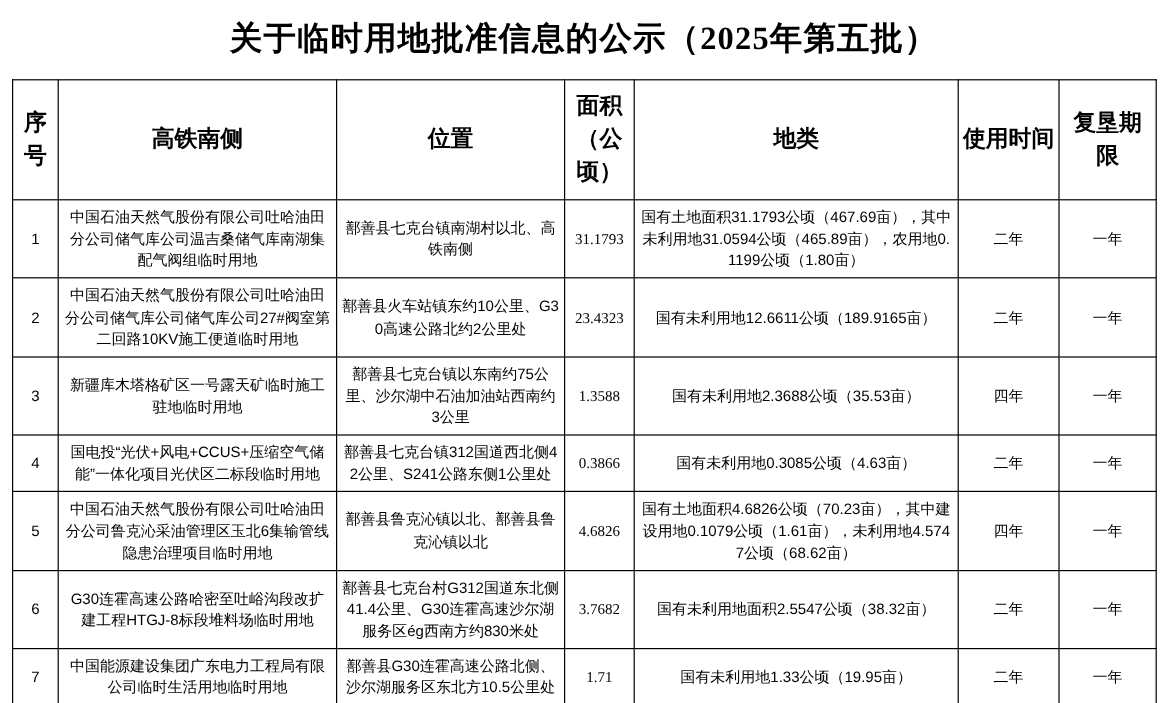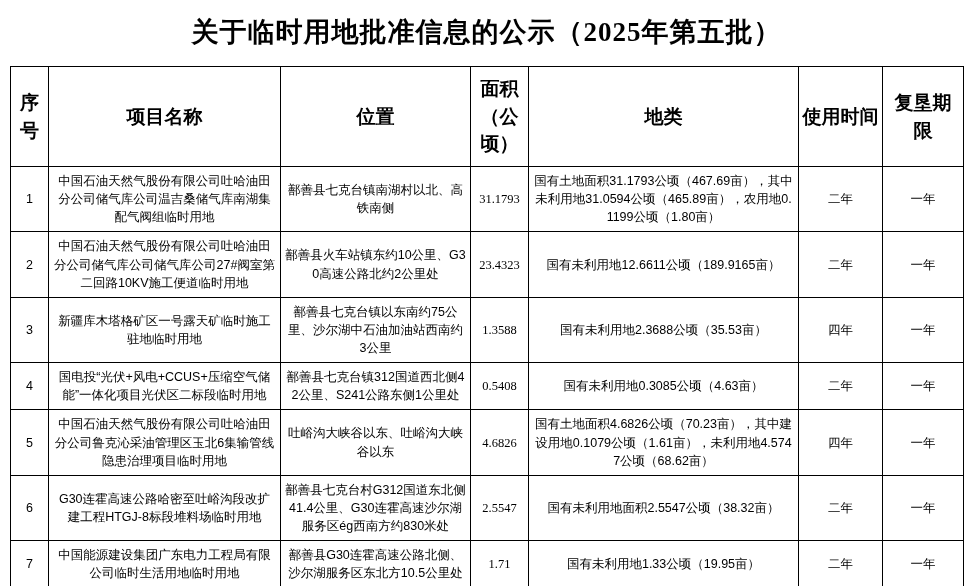--- a/index.html
+++ b/index.html
@@ -77,21 +77,21 @@
       <col class="col-name">
       <col class="col-loc">
       <col class="col-area">
       <col class="col-type">
       <col class="col-time">
       <col class="col-restore">
     </colgroup>
     <thead>
       <tr>
         <th>序号</th>
-        <th>项目名称</th>
+        <th>高铁南侧</th>
         <th>位置</th>
         <th class="th-area">面积（公顷）</th>
         <th>地类</th>
         <th>使用时间</th>
         <th>复垦期限</th>
       </tr>
     </thead>
     <tbody>
       <tr>
         <td class="cell-no">1</td>
@@ -117,39 +117,39 @@
         <td>鄯善县七克台镇以东南约75公里、沙尔湖中石油加油站西南约3公里</td>
         <td class="cell-area">1.3588</td>
         <td>国有未利用地2.3688公顷（35.53亩）</td>
         <td class="cell-time">四年</td>
         <td class="cell-restore">一年</td>
       </tr>
       <tr>
         <td class="cell-no">4</td>
         <td>国电投“光伏+风电+CCUS+压缩空气储能”一体化项目光伏区二标段临时用地</td>
         <td>鄯善县七克台镇312国道西北侧42公里、S241公路东侧1公里处</td>
-        <td class="cell-area">0.5408</td>
+        <td class="cell-area">0.3866</td>
         <td>国有未利用地0.3085公顷（4.63亩）</td>
         <td class="cell-time">二年</td>
         <td class="cell-restore">一年</td>
       </tr>
       <tr>
         <td class="cell-no">5</td>
         <td>中国石油天然气股份有限公司吐哈油田分公司鲁克沁采油管理区玉北6集输管线隐患治理项目临时用地</td>
-        <td>吐峪沟大峡谷以东、吐峪沟大峡谷以东</td>
+        <td>鄯善县鲁克沁镇以北、鄯善县鲁克沁镇以北</td>
         <td class="cell-area">4.6826</td>
         <td>国有土地面积4.6826公顷（70.23亩），其中建设用地0.1079公顷（1.61亩），未利用地4.5747公顷（68.62亩）</td>
         <td class="cell-time">四年</td>
         <td class="cell-restore">一年</td>
       </tr>
       <tr>
         <td class="cell-no">6</td>
         <td>G30连霍高速公路哈密至吐峪沟段改扩建工程HTGJ-8标段堆料场临时用地</td>
         <td>鄯善县七克台村G312国道东北侧41.4公里、G30连霍高速沙尔湖服务区ég西南方约830米处</td>
-        <td class="cell-area">2.5547</td>
+        <td class="cell-area">3.7682</td>
         <td>国有未利用地面积2.5547公顷（38.32亩）</td>
         <td class="cell-time">二年</td>
         <td class="cell-restore">一年</td>
       </tr>
       <tr>
         <td class="cell-no">7</td>
         <td>中国能源建设集团广东电力工程局有限公司临时生活用地临时用地</td>
         <td>鄯善县G30连霍高速公路北侧、沙尔湖服务区东北方10.5公里处</td>
         <td class="cell-area">1.71</td>
         <td>国有未利用地1.33公顷（19.95亩）</td>

